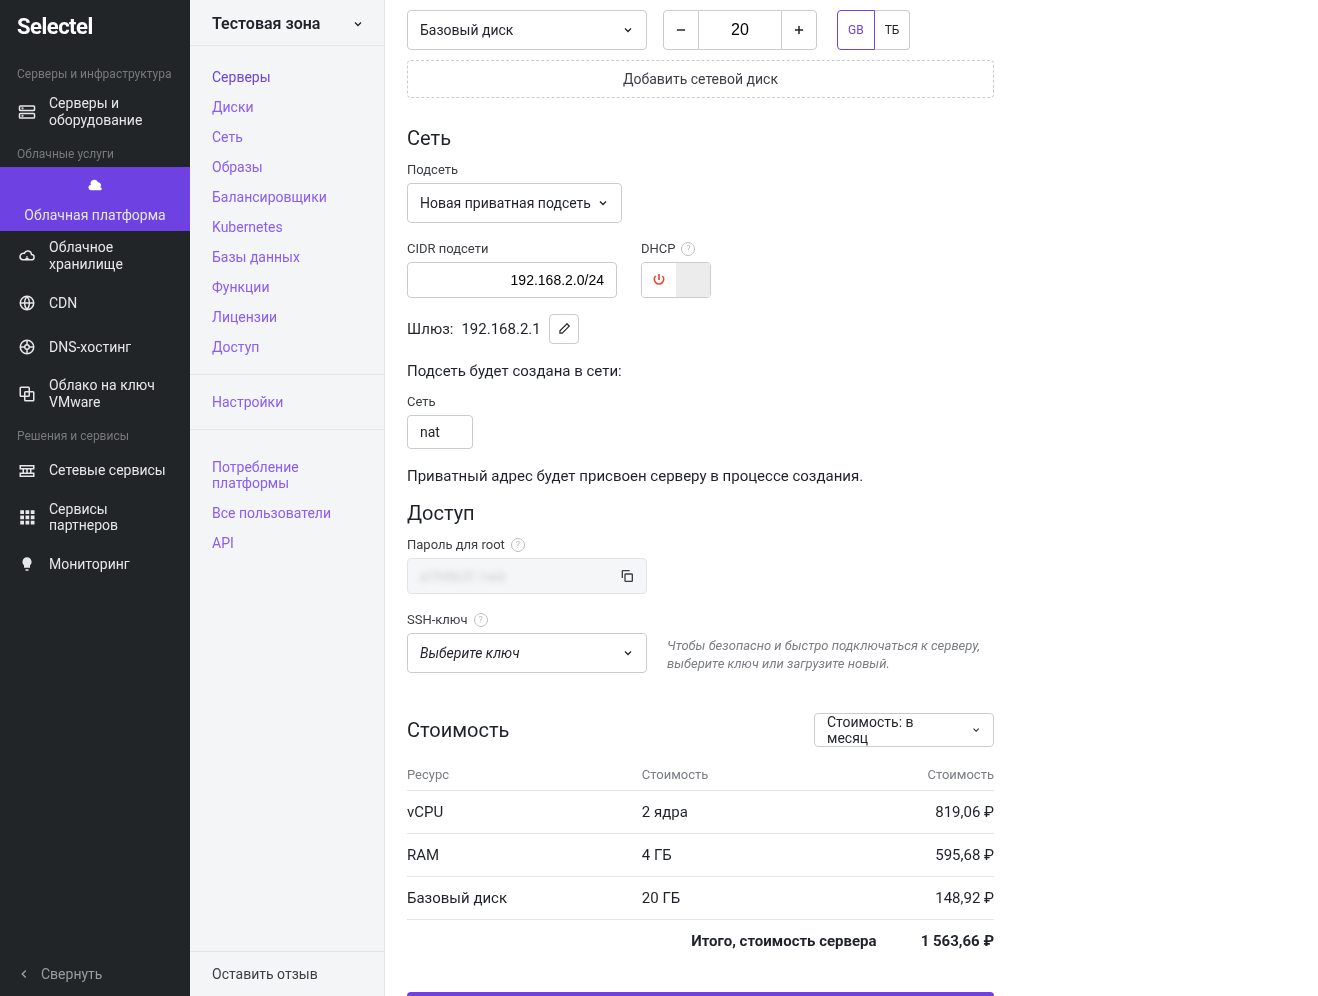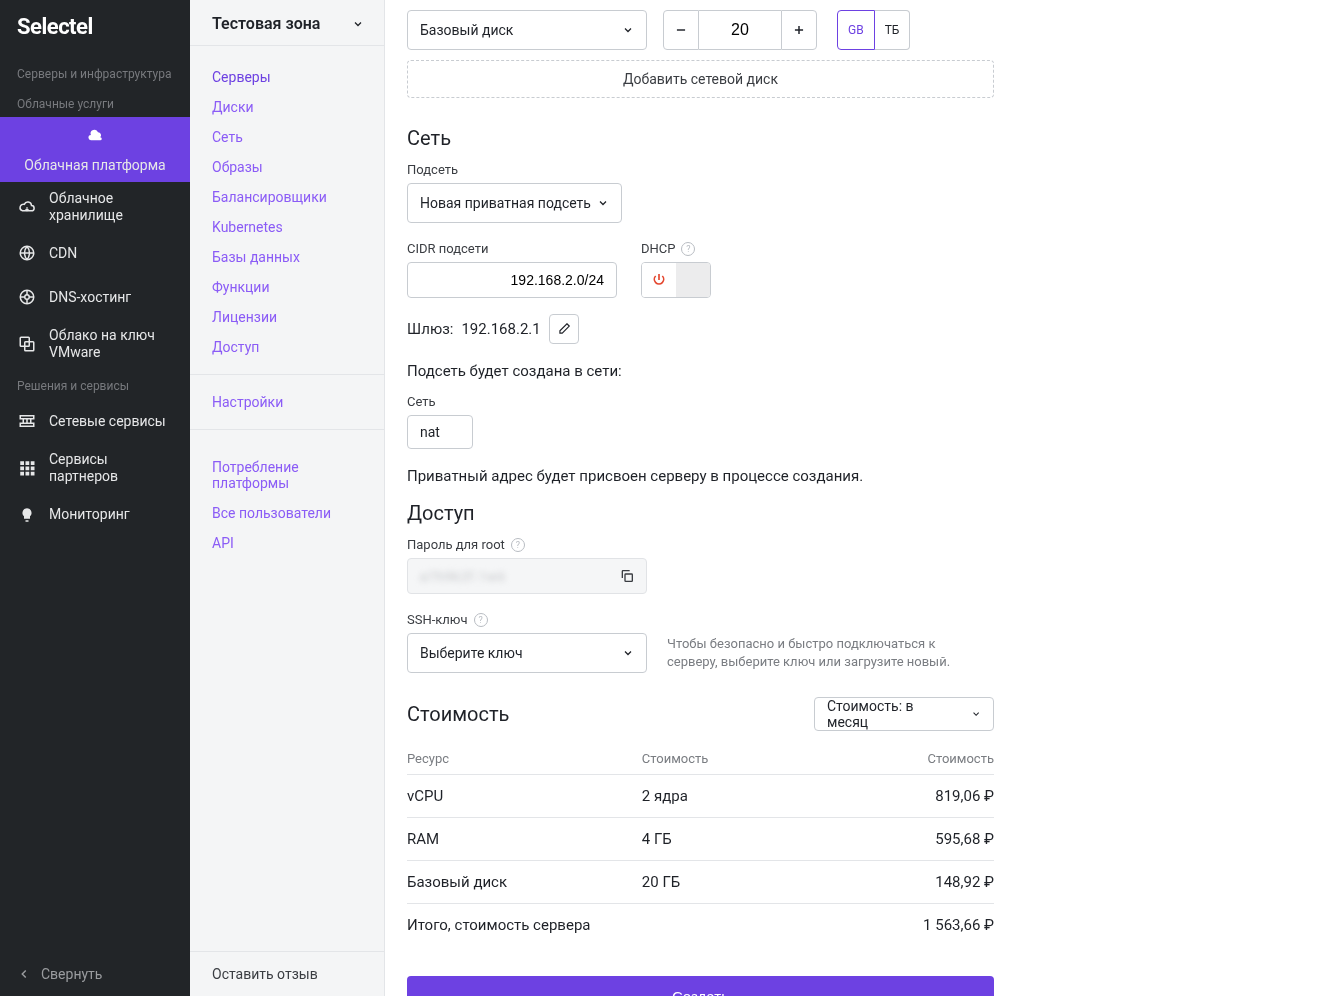--- a/index.html
+++ b/index.html
@@ -59,44 +59,55 @@
 
 .gateway-row { display: flex; align-items: center; gap: 8px; margin: 8px 0 18px; font-size: 15px; }
 .edit-btn { width: 30px; height: 30px; border: 1px solid #c8ccd1; border-radius: 4px; background: #fff; cursor: pointer; display: flex; align-items: center; justify-content: center; }
 .info-text { font-size: 15px; color: #1f2228; margin-bottom: 14px; }
 .hint-text { font-size: 13px; color: #7a7d82; line-height: 1.4; }
 
 .pw-box { width: 240px; height: 36px; border: 1px solid #e1e3e6; border-radius: 4px; background: #f5f6f7; display: flex; align-items: center; justify-content: space-between; padding: 0 8px 0 12px; margin-bottom: 18px; }
 .pw-blur { color: #c0c2c5; letter-spacing: 1px; filter: blur(3px); font-size: 13px; }
 .copy-btn { width: 22px; height: 22px; cursor: pointer; display: flex; align-items: center; justify-content: center; }
 
-.ssh-row { display: flex; gap: 20px; align-items: center; margin-bottom: 24px; }
+.ssh-row { display: flex; gap: 20px; align-items: flex-end; margin-bottom: 40px; font-style: italic; }
 
 .cost-header-row { display: flex; align-items: center; justify-content: space-between; margin-bottom: 12px; }
 .cost-table { width: 100%; border-collapse: collapse; }
 .cost-table th { text-align: left; font-weight: 400; font-size: 13px; color: #7a7d82; padding: 8px 0; border-bottom: 1px solid #e3e5e8; }
 .cost-table th:nth-child(2) { text-align: left; }
 .cost-table th:last-child { text-align: right; }
 .cost-table td { padding: 12px 0; border-bottom: 1px solid #e3e5e8; font-size: 15px; }
 .cost-table td:last-child { text-align: right; }
-.cost-table tr.total td { font-weight: 400; border-bottom: none; }
+.cost-table tr.total td { font-weight: 700; border-bottom: none; text-align: right; }
 
 .create-btn { width: 100%; height: 40px; background: #6d41e2; color: #fff; border: none; border-radius: 4px; font-size: 15px; cursor: pointer; margin-top: 30px; }
 
 svg { display: block; }
 </style>
 </head>
 <body>
 
 <div class="app">
 
   <div class="sidebar-left">
     <div class="logo"><span>Selectel</span></div>
 
     <div class="sb-section-title">Серверы и инфраструктура</div>
+    <div class="sb-item">
+      <span class="sb-item-icon">
+          <svg width="18" height="18" viewBox="0 0 24 24" fill="none" stroke="#e6e7e8" stroke-width="2">
+            <rect x="2" y="4" width="20" height="6" rx="1"></rect>
+            <rect x="2" y="14" width="20" height="6" rx="1"></rect>
+            <circle cx="6" cy="7" r="0.5" fill="#e6e7e8"></circle>
+            <circle cx="6" cy="17" r="0.5" fill="#e6e7e8"></circle>
+          </svg>
+        </span>
+      <span class="sb-item-label">Серверы и оборудование</span>
+    </div>
 
     <div class="sb-section-title">Облачные услуги</div>
     <div class="sb-item active">
       <span class="sb-item-icon">
           <svg width="18" height="18" viewBox="0 0 24 24" fill="#fff">
             <path d="M19 15a4 4 0 0 0-3-6.7A5 5 0 0 0 6.5 12 3.5 3.5 0 0 0 7 19h12a2 2 0 0 0 0-4z"></path>
           </svg>
         </span>
       <span class="sb-item-label">Облачная платформа</span>
     </div>

